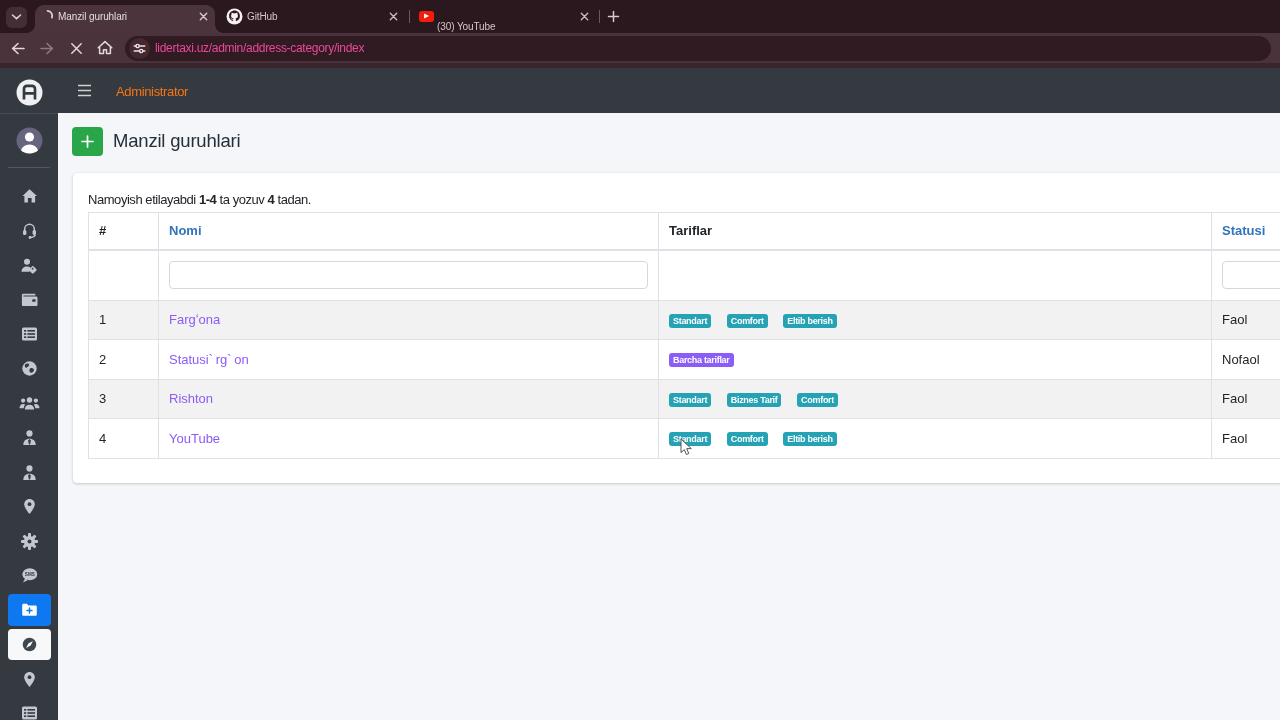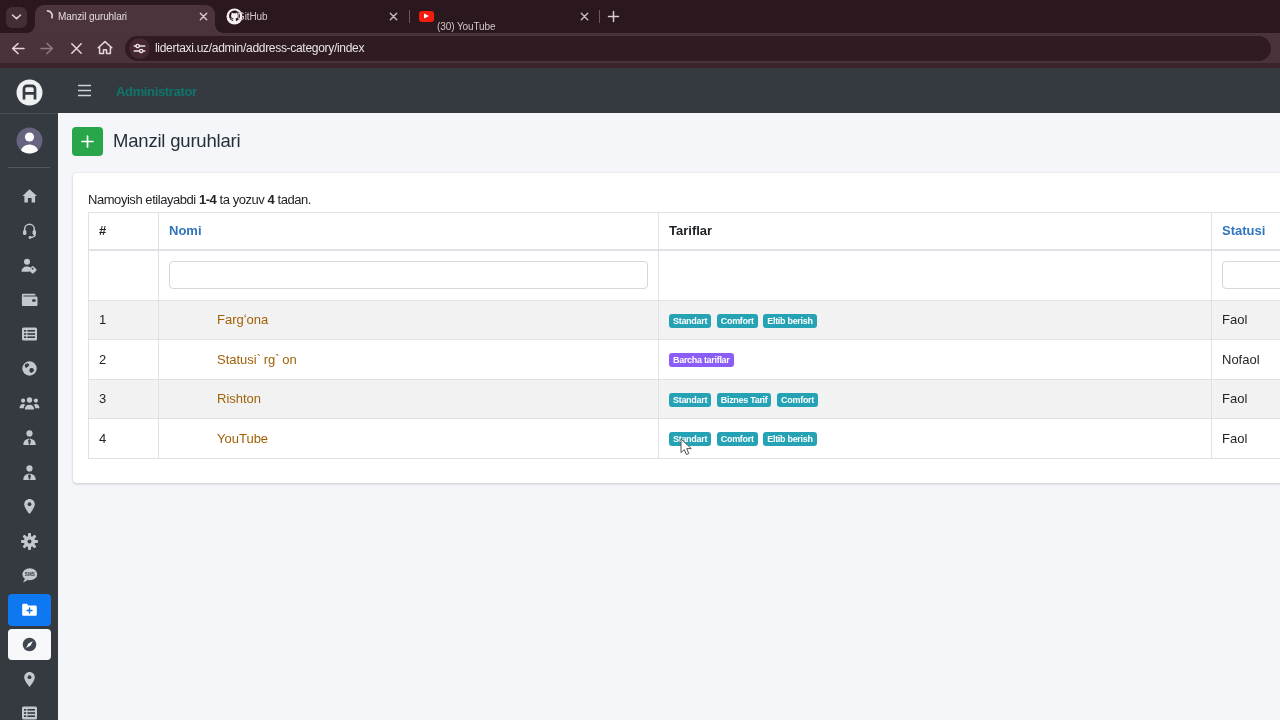--- a/index.html
+++ b/index.html
@@ -10,47 +10,47 @@
   #tabbar { left:0; top:0; width:1280px; height:33px; background:#2b171e; }
   #toolbar { left:0; top:33px; width:1280px; height:30px; background:#4a333b; }
   #chromeband { left:0; top:63px; width:1280px; height:5px; background:#3a252c; }
   #chevbtn { left:6px; top:7px; width:21px; height:21px; border-radius:6px; background:#442d35; }
   #activetab { left:35px; top:5px; width:180px; height:28px; background:#4b343c; border-radius:9px 9px 0 0; }
   .tabtxt { font-size:10px; color:#e6dbdf; letter-spacing:-0.1px; line-height:28px; white-space:nowrap; }
   .tabtxt2 { font-size:10px; color:#d3c6cb; letter-spacing:-0.1px; line-height:33px; white-space:nowrap; }
   .tabsep { width:1px; height:13px; top:10px; background:#6c575e; }
   #urlpill { left:125px; top:36px; width:1146px; height:25px; border-radius:13px; background:#301b22; }
   #tunecircle { left:129px; top:38px; width:21px; height:21px; border-radius:50%; background:#452730; }
-  #urltext { left:155px; top:36px; height:25px; line-height:25px; font-size:12px; letter-spacing:-0.3px; color:#e5e5e5; }
+  #urltext { left:155px; top:36px; height:25px; line-height:25px; font-size:12px; letter-spacing:-0.3px; color:#ec4899; }
   
   #navbar { left:58px; top:68px; width:1222px; height:45px; background:#343a40; }
   #sidebar { left:0; top:68px; width:58px; height:652px; background:#343a40; }
   #brandline { left:0; top:113px; width:58px; height:1px; background:#454d55; }
   #userline { left:8px; top:167px; width:42px; height:1px; background:#4f5962; }
   #content { left:58px; top:113px; width:1222px; height:607px; background:#f4f6f9; }
   #addbtn { left:72px; top:127px; width:31px; height:29px; border-radius:4px; background:#2aa64a; }
   #pagetitle { left:113px; top:130px; font-size:18.5px; color:#252f39; font-weight:500; letter-spacing:-0.2px; }
   #card { left:73px; top:173px; width:1227px; height:310px; background:#fff; border-radius:4px;
           box-shadow:0 0 1px rgba(0,0,0,.12), 0 1px 3px rgba(0,0,0,.18); }
   #summary { left:88px; top:192px; font-size:13px; color:#212529; letter-spacing:-0.45px; }
   table { border-collapse:collapse; table-layout:fixed; }
   #grid { left:88px; top:212px; width:1531px; }
   #grid td, #grid th { border:1px solid #dee2e6; font-size:13px; color:#212529; padding:0 0 0 10px; text-align:left; vertical-align:middle; }
   #grid th { border-bottom:2px solid #dee2e6; }
   #grid .c1{width:70px;} #grid .c2{width:500px;} #grid .c3{width:553px;} #grid .c4{width:500px;}
   #grid tr.hd { height:37px; }
   #grid tr.flt { height:50.5px; }
   #grid tr.r { height:39.5px; }
   #grid tr.odd td { background:#f2f2f2; }
-  .lnk { color:#a16207; text-decoration:none;margin-left:48px; }
+  .lnk { color:#8b5cf6; text-decoration:none; }
   #grid .hblue { color:#2f74bc; font-weight:bold; }
   #grid .hdark { color:#212529; font-weight:bold; }
   .finput { width:479px; height:28px; border:1px solid #d2d8de; border-radius:4px; background:#fff; display:block; }
   .badge { display:inline-block; height:14px; line-height:14px; border-radius:3px; padding:0 4px;
-           color:#fff; font-size:9px; font-weight:bold; letter-spacing:-0.3px; margin-right:2px; vertical-align:middle; }
+           color:#fff; font-size:9px; font-weight:bold; letter-spacing:-0.3px; margin-right:12px; vertical-align:middle; }
   .b-info { background:#25a3b4; }
   .b-green { background:#8b5cf6; }
   svg { display:block; }
 </style>
 </head>
 <body>
 
 <div class="abs" id="tabbar"></div>
 <div class="abs" id="toolbar"></div>
 <div class="abs" id="chromeband"></div>
@@ -68,21 +68,21 @@
 </svg>
 <div class="abs tabtxt" style="left:58px;top:3px;">Manzil guruhlari</div>
 <svg class="abs" style="left:199px;top:12px" width="9" height="9" viewBox="0 0 9 9">
   <path d="M1.3 1.3l6.4 6.4M7.7 1.3L1.3 7.7" stroke="#d8ccd0" stroke-width="1.4" stroke-linecap="round"></path>
 </svg>
 
 <svg class="abs" style="left:226px;top:8px" width="17" height="17" viewBox="0 0 17 17">
   <circle cx="8.5" cy="8.5" r="8" fill="#f5eff1"></circle>
   <path d="M8.5 2.6c-3 0-5.4 2.4-5.4 5.4 0 2.4 1.5 4.4 3.7 5.1 .27.05.37-.12.37-.26v-1c-1.5.33-1.82-.64-1.82-.64-.25-.62-.6-.79-.6-.79-.5-.33.04-.33.04-.33.54.04.83.56.83.56.48.84 1.27.6 1.58.46.05-.35.19-.6.34-.73-1.2-.14-2.47-.6-2.47-2.67 0-.59.21-1.07.56-1.45-.06-.14-.24-.69.05-1.44 0 0 .46-.14 1.49.55a5.1 5.1 0 0 1 2.7 0c1.03-.69 1.49-.55 1.49-.55.3.75.11 1.3.05 1.44.35.38.56.86.56 1.45 0 2.08-1.27 2.53-2.48 2.66.2.17.37.5.37 1.01v1.49c0 .14.1.31.38.26a5.4 5.4 0 0 0 3.67-5.12c0-3-2.42-5.4-5.4-5.4z" fill="#2b171e"></path>
 </svg>
-<div class="abs tabtxt2" style="left:237px;top:0px;">GitHub</div>
+<div class="abs tabtxt2" style="left:247px;top:0px;">GitHub</div>
 <svg class="abs" style="left:389px;top:12px" width="9" height="9" viewBox="0 0 9 9">
   <path d="M1.3 1.3l6.4 6.4M7.7 1.3L1.3 7.7" stroke="#c9bcc1" stroke-width="1.4" stroke-linecap="round"></path>
 </svg>
 <div class="abs tabsep" style="left:409px;"></div>
 
 <div class="abs" style="left:419px;top:10.5px;width:14.5px;height:11px;border-radius:3px;background:#f61c0d;"></div>
 <svg class="abs" style="left:423px;top:13px" width="7" height="6" viewBox="0 0 7 6">
   <path d="M1 0.4 L6 3 L1 5.6 Z" fill="#fff"></path>
 </svg>
 <div class="abs tabtxt2" style="left:437px;top:0px;margin-top:10px;">(30) YouTube</div>
@@ -270,21 +270,21 @@
     <rect x="3" y="7.2" width="2.2" height="1.6"></rect>
       <rect x="6.4" y="7.2" width="7.6" height="1.6"></rect>
     <rect x="3" y="10.4" width="2.2" height="1.6"></rect>
       <rect x="6.4" y="10.4" width="7.6" height="1.6"></rect>
   </g>
 </svg>
 
 <svg class="abs" style="left:77px;top:83px" width="15" height="15" viewBox="0 0 15 15">
   <path d="M1 2.5h13M1 7.5h13M1 12.5h13" stroke="#cdd2d7" stroke-width="1.7"></path>
 </svg>
-<div class="abs" style="left:116px;top:84px;font-size:13px;letter-spacing:-0.35px;color:#0f766e;font-weight:bold;">Administrator</div>
+<div class="abs" style="left:116px;top:84px;font-size:13px;letter-spacing:-0.35px;color:#f97316;">Administrator</div>
 
 <div class="abs" id="addbtn"></div>
 <svg class="abs" style="left:81px;top:135px" width="13" height="13" viewBox="0 0 13 13">
   <path d="M6.5 1v11M1 6.5h11" stroke="#fff" stroke-width="1.7" stroke-linecap="round"></path>
 </svg>
 <div class="abs" id="pagetitle">Manzil guruhlari</div>
 
 <div class="abs" id="card"></div>
 <div class="abs" id="summary">Namoyish etilayabdi <b>1-4</b> ta yozuv <b>4</b> tadan.</div>
 

